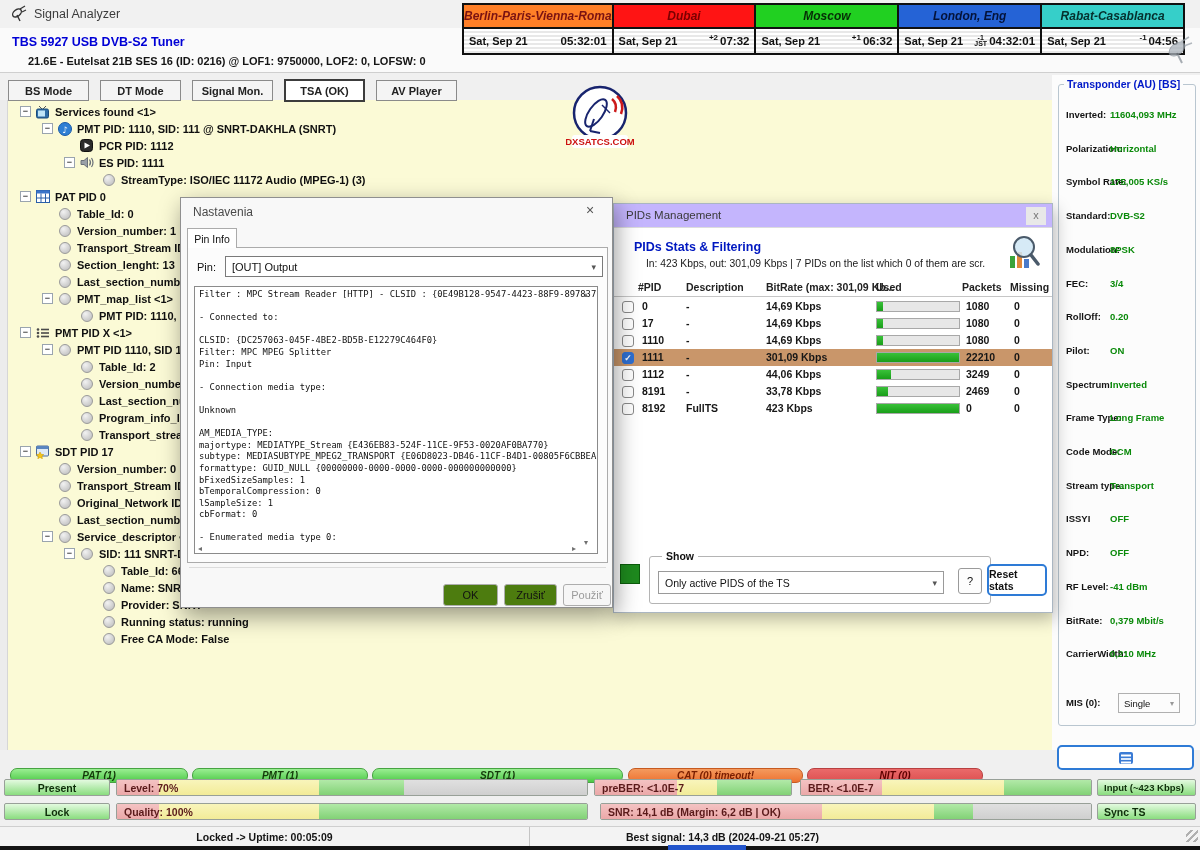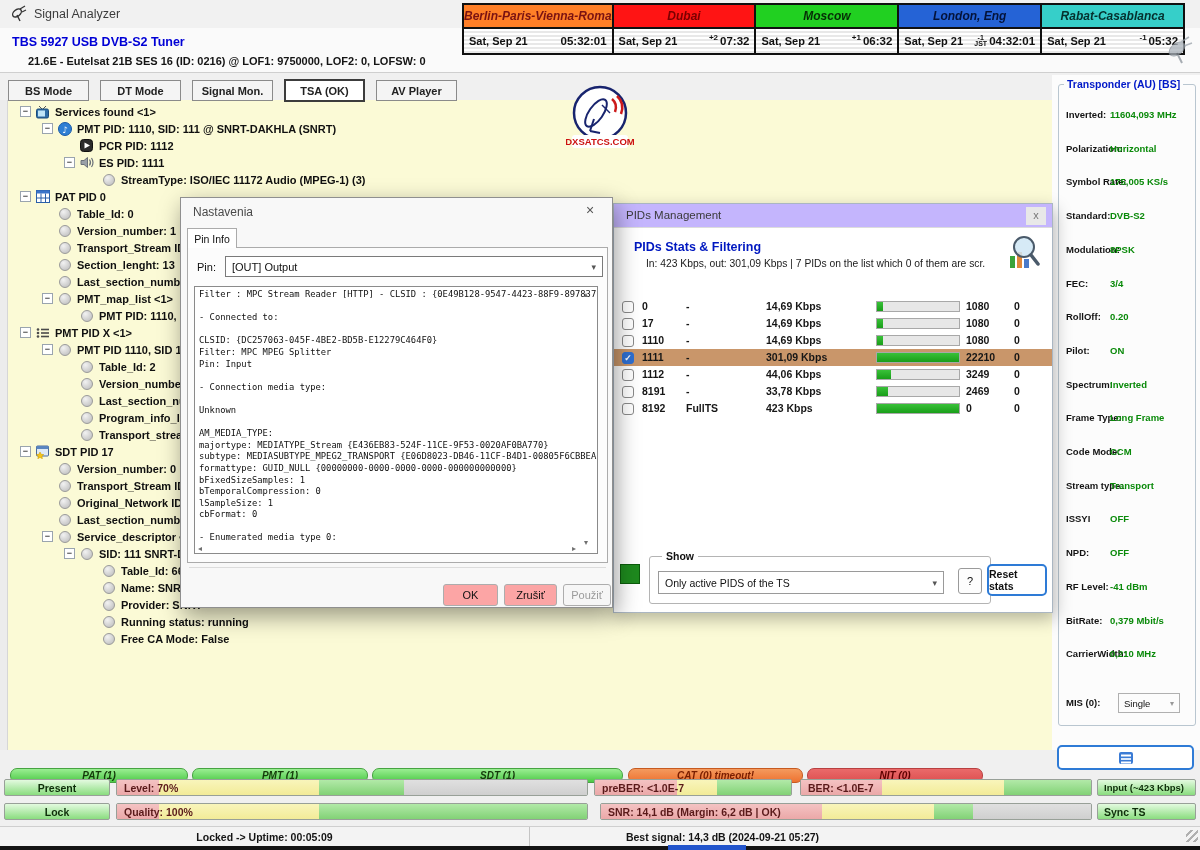--- a/index.html
+++ b/index.html
@@ -65,21 +65,21 @@
   #tabpage { left:6px; top:49px; width:421px; height:316px; border:1px solid #ababab; background:#fcfcfc; }
   #pin-label { left:9px; top:13px; font-size:11px; }
   #pin-combo { left:37px; top:8px; width:378px; height:21px; background:#fff; border:1px solid #7a7a7a;
     font-size:11px; display:flex; align-items:center; padding:0 6px; }
   #pin-combo .chev { margin-left:auto; color:#555; font-size:9px; }
   #pin-text { left:6px; top:38px; width:404px; height:268px; background:#fff; border:1px solid #8a8a8a;
     font-family:"DejaVu Sans Mono", monospace; font-size:8.8px; line-height:11.6px; white-space:pre; overflow:hidden;
     padding:2px 14px 2px 4px; color:#101010; }
   .scroll-arrow { position:absolute; font-size:8px; color:#707070; }
   #dlg-sep { left:8px; top:369px; width:417px; height:1px; background:#dcdcdc; }
-  .dlg-btn { position:absolute; top:386px; height:22px; background:#fca5a5; border:1px solid #adadad; border-radius:3px;
+  .dlg-btn { position:absolute; top:386px; height:22px; background:#4d7c0f; border:1px solid #adadad; border-radius:3px;
     font-size:11px; display:flex; align-items:center; justify-content:center; color:#111; }
   #btn-ok { left:262px; width:55px; }
   #btn-cancel { left:323px; width:53px; }
   #btn-apply { left:382px; width:48px; color:#9b9b9b; background:#f6f6f6; }
 
   
   #pids-win { left:613px; top:203px; width:440px; height:410px; background:#fff; border:1px solid #aab6c2;
     box-shadow:2px 6px 16px rgba(0,0,0,.28); z-index:5; }
   #pids-titlebar { left:0; top:0; width:100%; height:24px; background:#c4b5fd; border-bottom:1px solid #dcdcdc; }
   #pids-title { left:12px; top:5px; font-size:11.5px; color:#3a3a3a; }
@@ -221,21 +221,21 @@
           <span>04:32:01</span>
         </span>
       </div>
     </div>
     <div class="clock-cell">
       <div class="clock-city" style="background: rgb(54, 207, 201); color: rgb(5, 48, 46);">Rabat-Casablanca</div>
       <div class="clock-time-row">
         <span class="clock-date">Sat, Sep 21</span>
         <span class="clock-right">
           <span class="clock-offset">-1</span>
-          <span>05:32</span>
+          <span>04:56</span>
         </span>
       </div>
     </div>
   </div>
 <svg id="sat-mini-icon" class="abs" viewBox="0 0 32 32">
   <ellipse cx="13" cy="15" rx="9" ry="5.5" fill="#aab2ba" stroke="#8a929a" transform="rotate(-38 13 15)"></ellipse>
   <line x1="13" y1="19" x2="18" y2="29" stroke="#8a929a" stroke-width="2"></line>
   <line x1="17" y1="8" x2="25" y2="3" stroke="#9aa2aa" stroke-width="1.5"></line>
   <line x1="20" y1="12" x2="28" y2="9" stroke="#9aa2aa" stroke-width="1.5"></line>
 </svg>
@@ -573,20 +573,28 @@
   </div>
   <div id="pids-heading" class="abs">PIDs Stats &amp; Filtering</div>
   <div id="pids-sub" class="abs">In: 423 Kbps, out: 301,09 Kbps | 7 PIDs on the list which 0 of them are scr.</div>
   <svg id="pids-maglass" class="abs" viewBox="0 0 34 36">
     <rect x="4" y="22" width="5" height="12" fill="#3aa33a"></rect>
     <rect x="11" y="18" width="5" height="16" fill="#e0883a"></rect>
     <rect x="18" y="25" width="5" height="9" fill="#4a7ac9"></rect>
     <circle cx="18" cy="13" r="10" fill="#cfe6f5" fill-opacity="0.85" stroke="#4a5a6a" stroke-width="2"></circle>
     <line x1="25" y1="21" x2="32" y2="30" stroke="#4a5a6a" stroke-width="3.5" stroke-linecap="round"></line>
   </svg>
+  <div id="pids-header" class="abs">
+      <div class="pcol" style="left: 24px;">#PID</div>
+      <div class="pcol" style="left: 72px;">Description</div>
+      <div class="pcol" style="left: 152px;">BitRate (max: 301,09 Kb...</div>
+      <div class="pcol" style="left: 262px;">Used</div>
+      <div class="pcol" style="left: 348px;">Packets</div>
+      <div class="pcol" style="left: 396px;">Missing</div>
+    </div>
   <div id="pids-rows" class="abs">
       <div class="pid-row">
         <div class="pid-check"></div>
         <div class="c-pid">0</div>
         <div class="c-desc">-</div>
         <div class="c-rate">14,69 Kbps</div>
         <div class="c-track">
           <div class="c-fill" style="width: 7%;"></div>
         </div>
         <div class="c-pkts">1080</div>

